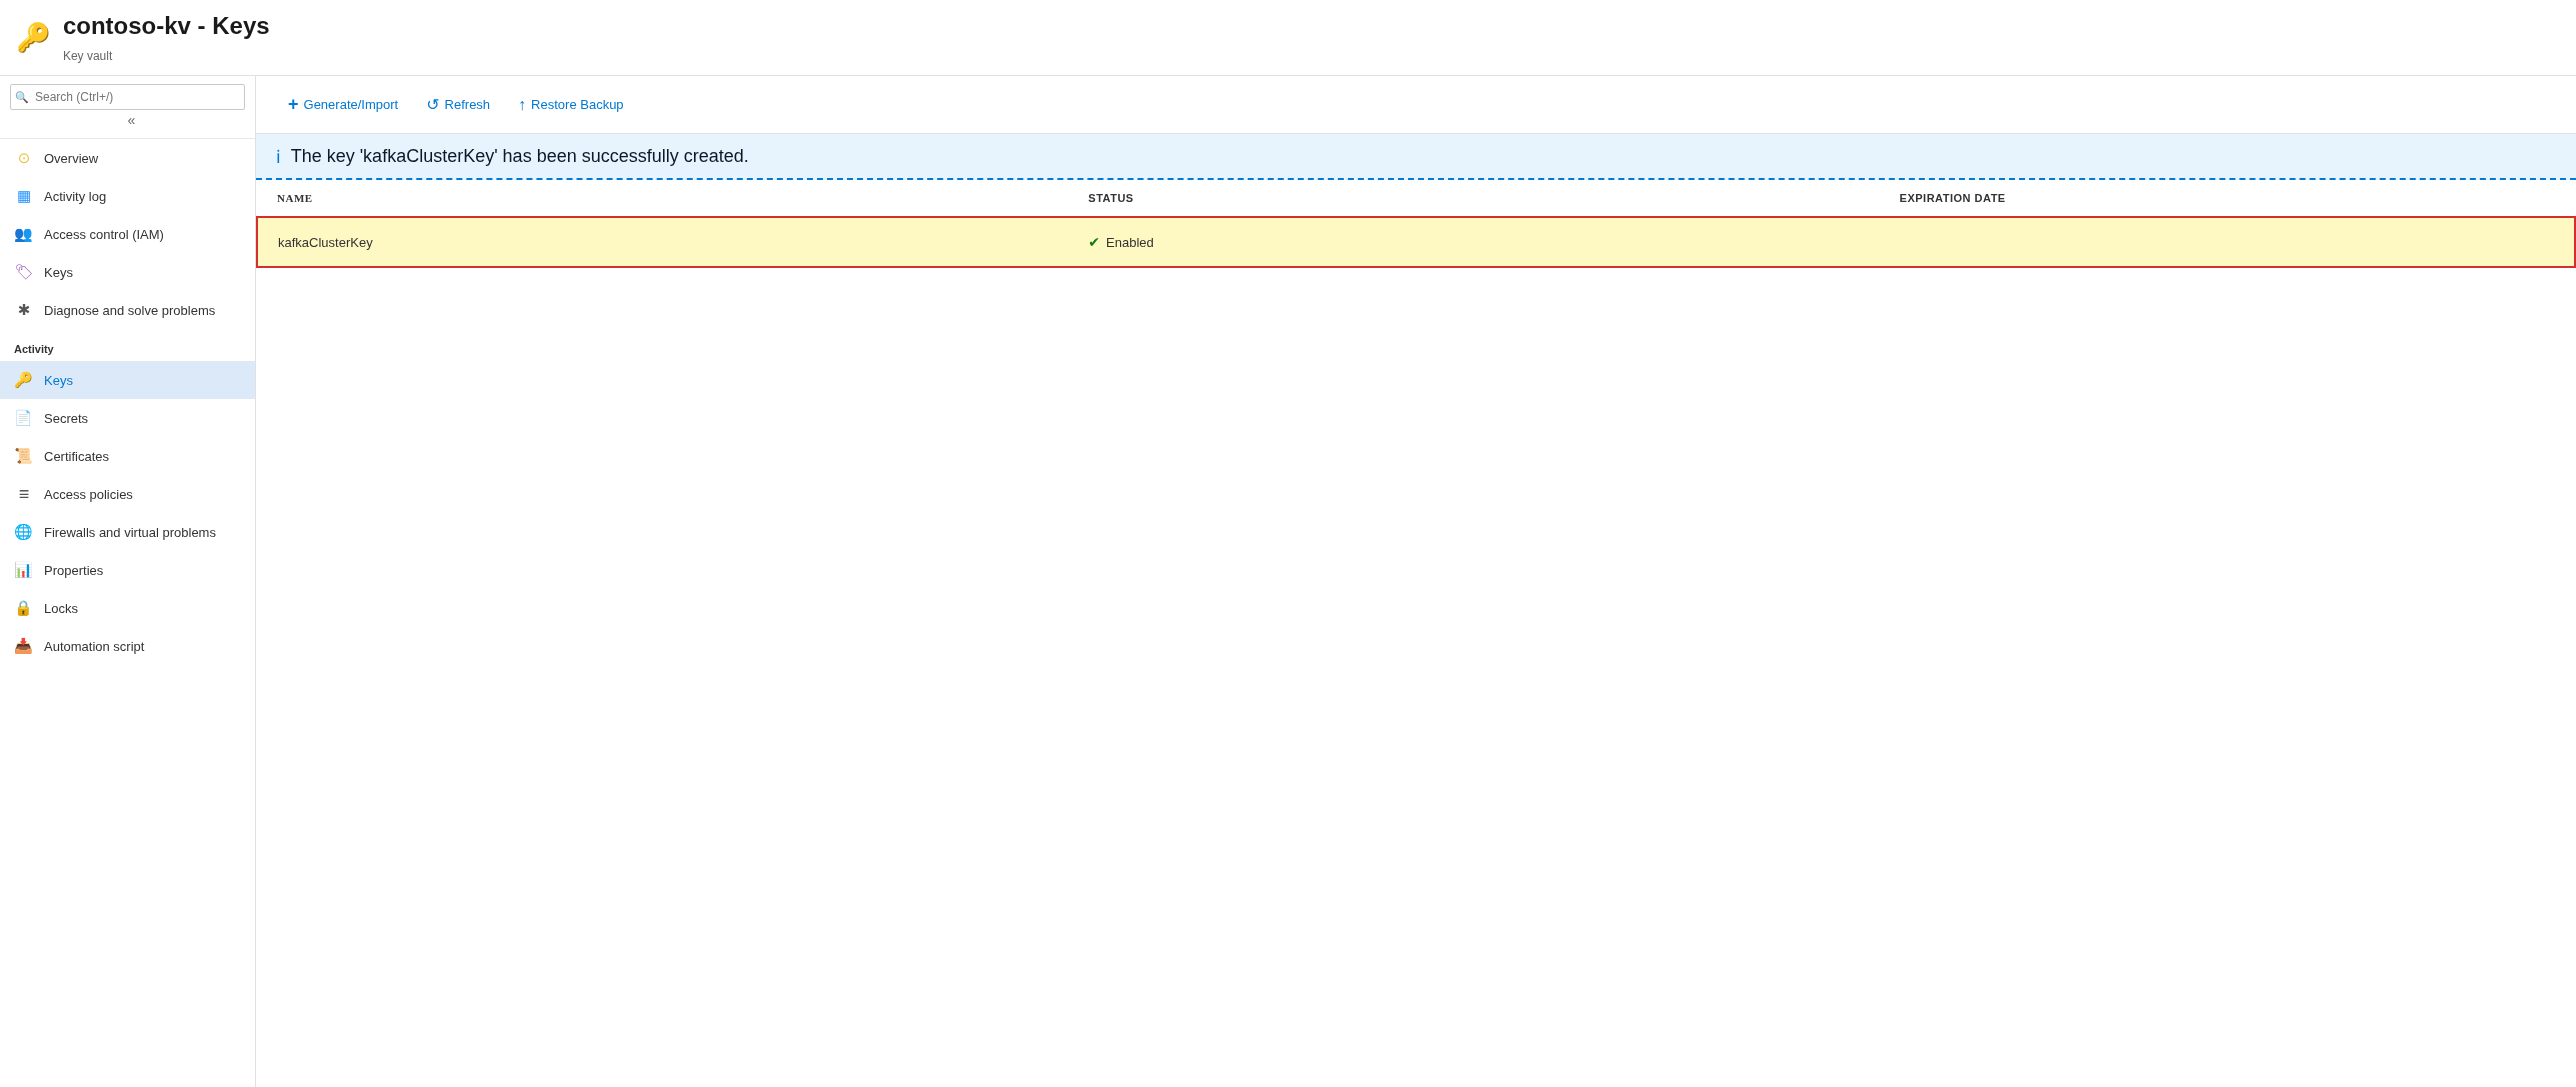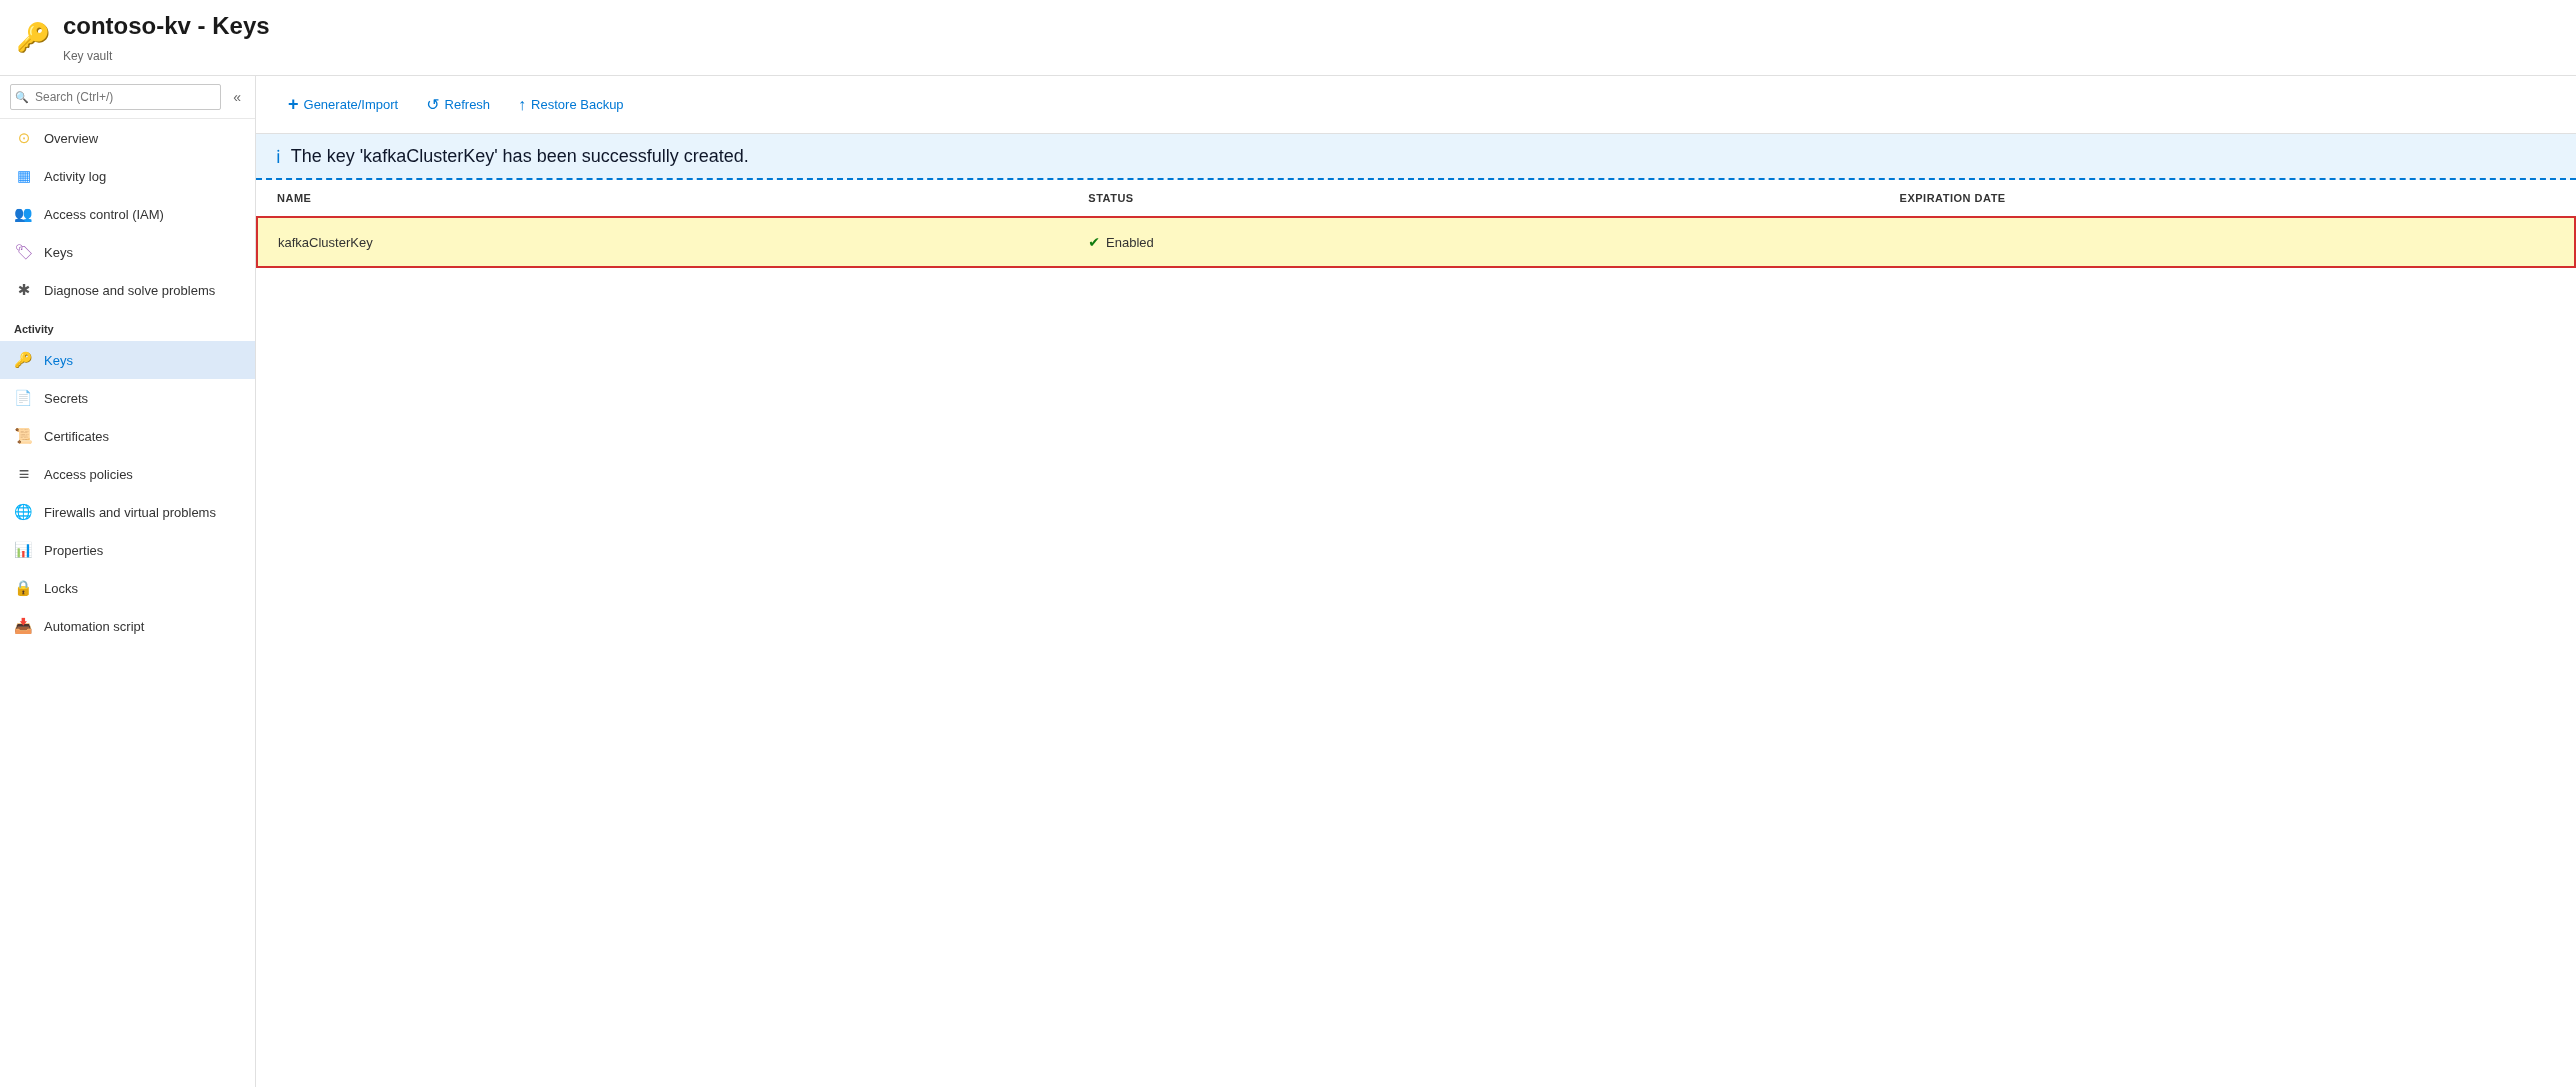--- a/index.html
+++ b/index.html
@@ -9,21 +9,21 @@
     .header { display: flex; align-items: center; padding: 12px 16px; border-bottom: 1px solid #e0e0e0; background: #fff; }
     .header-icon { font-size: 28px; margin-right: 12px; color: #f0c040; }
     .header-title { font-size: 24px; font-weight: 600; color: #1a1a1a; }
     .header-subtitle { font-size: 12px; color: #666; margin-top: 9px; }
 
     
     .layout { display: flex; flex: 1; overflow: hidden; }
 
     
     .sidebar { width: 256px; min-width: 256px; background: #fff; border-right: 1px solid #e0e0e0; overflow-y: auto; display: flex; flex-direction: column; }
-    .sidebar-search { padding: 8px 10px; border-bottom: 1px solid #e8e8e8; display: flex; align-items: center; }
+    .sidebar-search { padding: 8px 10px; border-bottom: 1px solid #e8e8e8; display: flex; align-items: center; flex-direction: column; }
     .sidebar-search-input { width: 100%; border: 1px solid #c8c8c8; border-radius: 2px; padding: 5px 8px 5px 24px; font-size: 12px; color: #666; outline: none; background: #fff; }
     .search-icon-wrap { position: relative; width: 100%; }
     .search-icon-wrap::before { content: '🔍'; position: absolute; left: 5px; top: 50%; transform: translateY(-50%); font-size: 11px; color: #888; pointer-events: none; }
     .collapse-btn { margin-left: 8px; cursor: pointer; color: #666; font-size: 14px; border: none; background: none; padding: 2px 4px; }
 
     .nav-item { display: flex; align-items: center; padding: 9px 14px; cursor: pointer; color: #333; font-size: 13px; }
     .nav-item.active { background: #dce9f8; color: #0078d4; }
     .nav-icon { width: 20px; height: 20px; margin-right: 10px; display: flex; align-items: center; justify-content: center; font-size: 15px; flex-shrink: 0; }
 
     .nav-section-label { padding: 14px 14px 6px 14px; font-size: 11px; font-weight: 700; color: #333; text-transform: none; }
@@ -48,21 +48,21 @@
     .table th { padding: 12px 20px; text-align: left; font-size: 11px; font-weight: 700; color: #333; text-transform: uppercase; letter-spacing: 0.5px; }
     .table td { padding: 16px 20px; font-size: 13px; border-bottom: 1px solid #f0f0f0; }
     .table thead { background: #fff; }
 
     .key-row { border: 2px solid #d32f2f !important; }
     .key-row td { background: #fef9c3; }
 
     .status-enabled { display: flex; align-items: center; gap: 6px; }
     .checkmark { color: #107c10; font-size: 14px; }
 
-    .col-name { width: 35%; }
+    .col-name { width: 35%; font-family: Liberation Serif, serif; }
     .col-status { width: 35%; }
     .col-expiry { width: 30%; }
   </style>
 </head>
 <body>
 
 <div class="header">
   <span class="header-icon">🔑</span>
   <div>
     <div class="header-title">contoso-kv - Keys</div>

